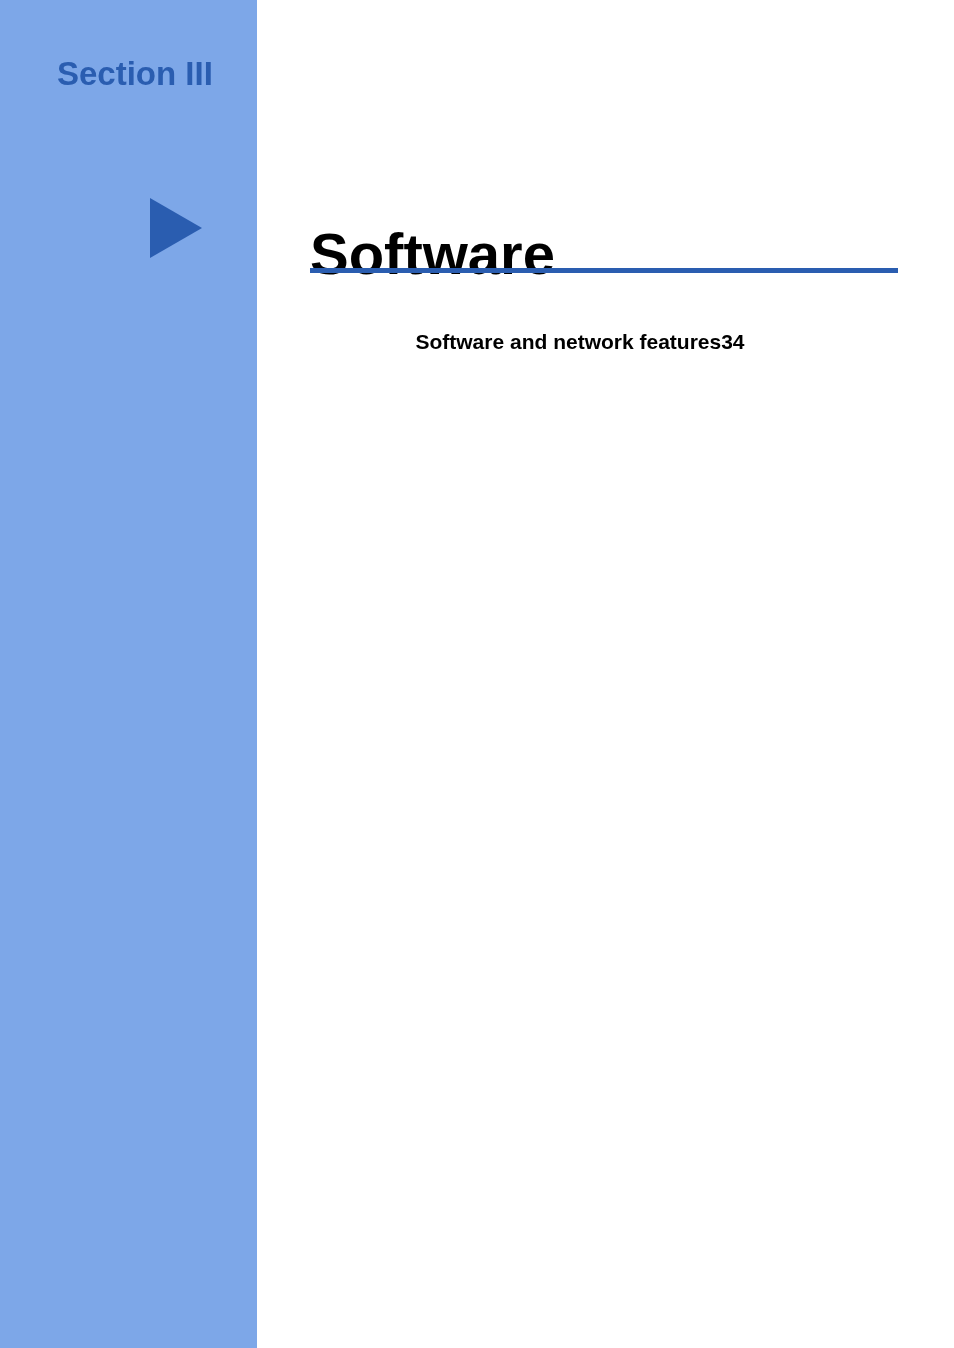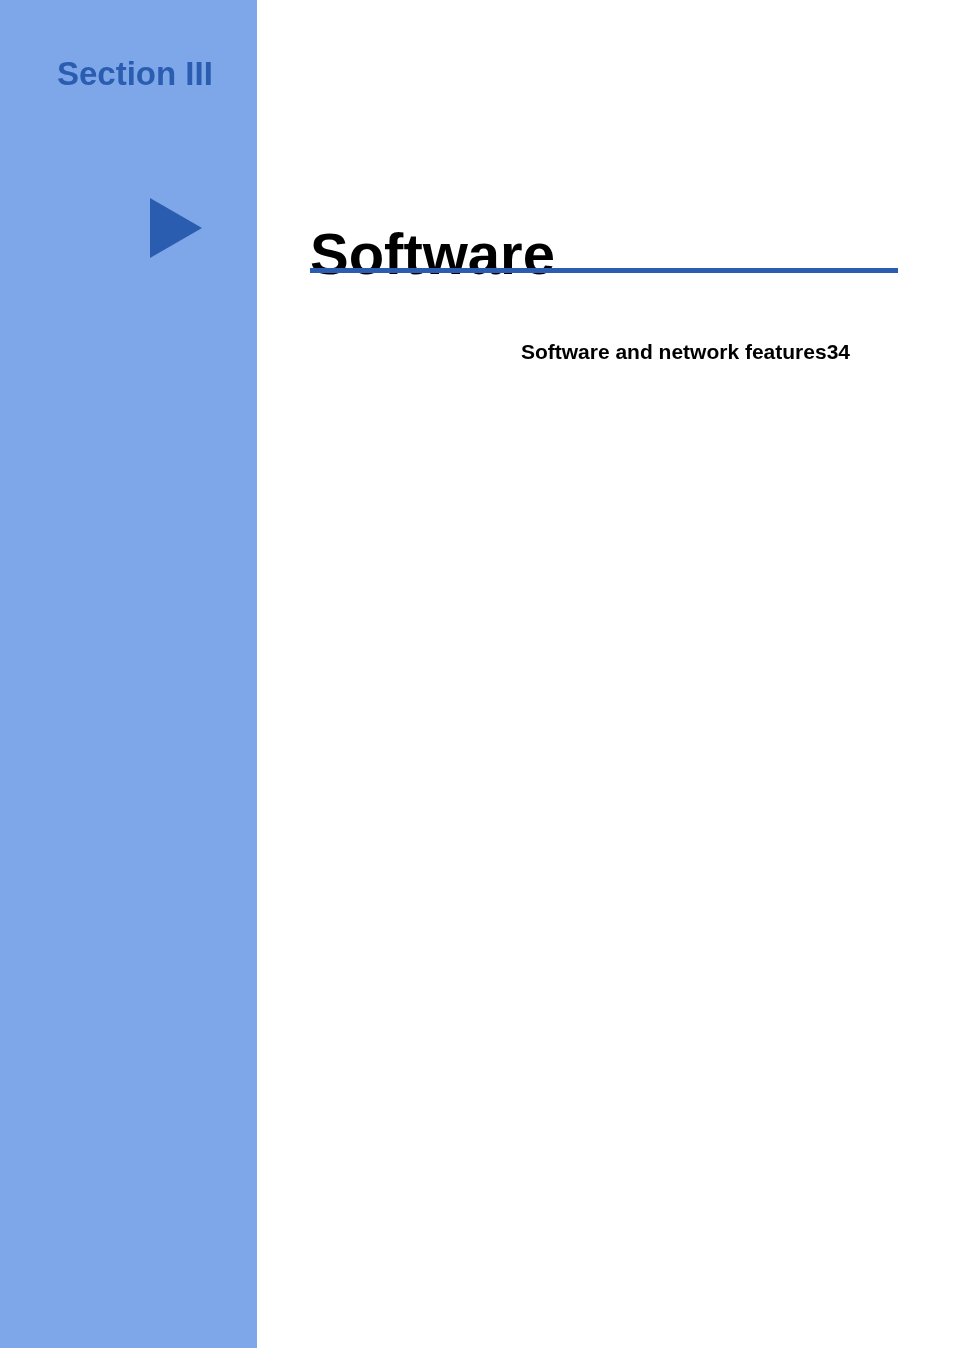--- a/index.html
+++ b/index.html
@@ -56,24 +56,24 @@
       position: absolute;
       left: 310px;
       top: 268px;
       width: 588px;
       height: 5px;
       background: #2a5db0;
     }
     .toc-row {
       position: absolute;
       left: 310px;
-      top: 340px;
+      top: 330px;
       width: 540px;
       display: flex;
-      justify-content: flex-end;
+      justify-content: center;
       align-items: baseline;
     }
     .toc-item-label {
       font-size: 21px;
       font-weight: bold;
       color: #000000;
       font-family: Arial, Helvetica, sans-serif;
     }
     .toc-item-page {
       font-size: 21px;

